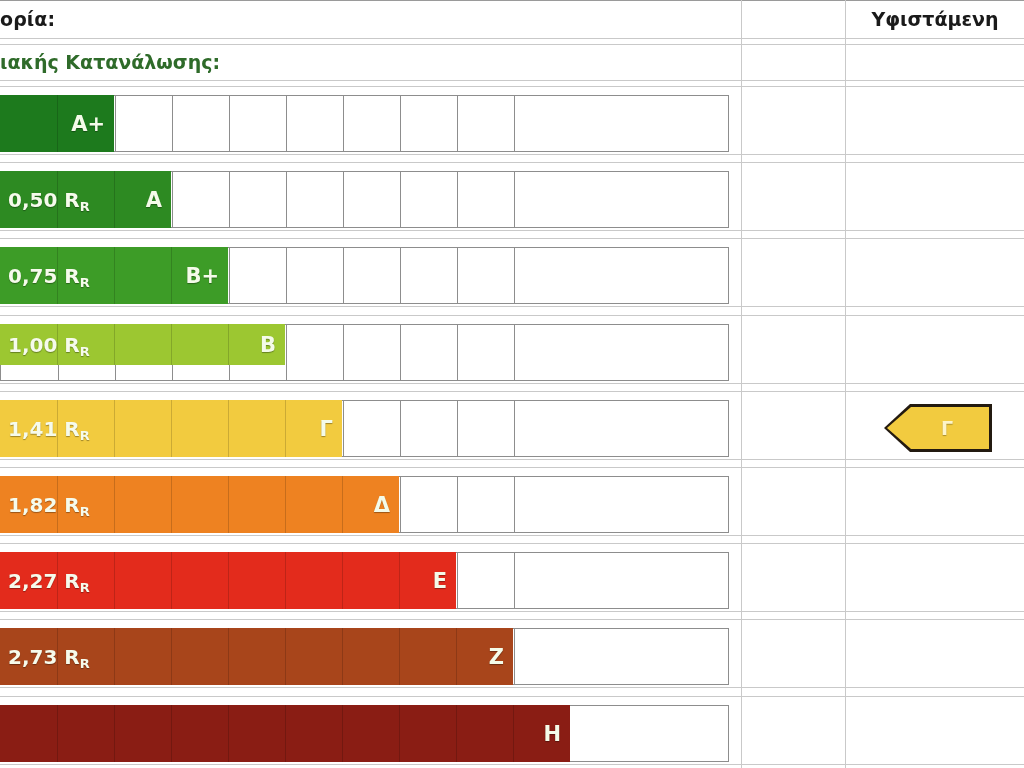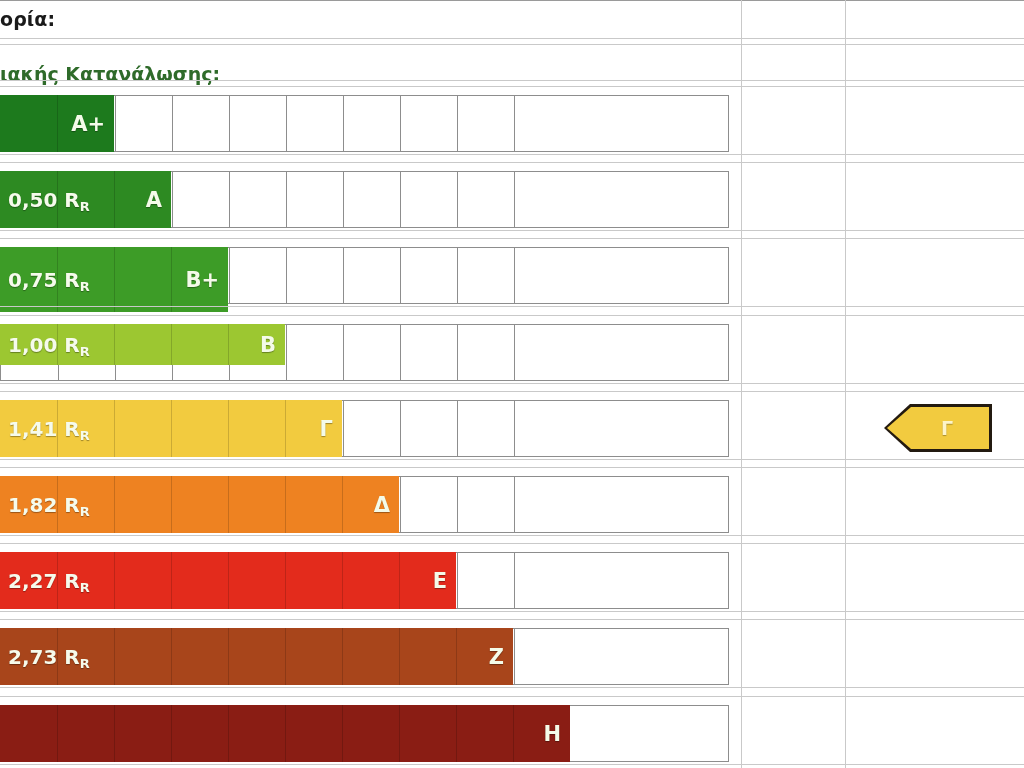--- a/index.html
+++ b/index.html
@@ -58,21 +58,21 @@
     width: 178px;
     text-align: center;
     font-size: 19px;
     font-weight: bold;
     color: #1a1a1a;
     white-space: nowrap;
   }
   .hdr-scale {
     position: absolute;
     left: 0;
-    top: 58px;
+    top: 46px;
     height: 32px;
     line-height: 32px;
     font-size: 19px;
     font-weight: bold;
     color: #2f6b2a;
     white-space: nowrap;
   }
 
   
   .scalebox {
@@ -174,20 +174,21 @@
 </style>
 </head>
 <body>
 
 <div id="page">
 
   <div class="hrule dark" style="top:0px;"></div>
 
   <div class="hdr-cat">ορία:</div>
 
+  <div class="hdr-existing">Υφιστάμενη</div>
 
   <div class="hrule" style="top:38px;"></div>
   <div class="hrule" style="top:44px;"></div>
 
   <div class="hdr-scale">ιακής Κατανάλωσης:</div>
 
   <div class="hrule" style="top:80px;"></div>
 
   <div class="vrule" style="left:741px; top:0px; height:768px;"></div>
   <div class="vrule" style="left:845px; top:0px; height:768px;"></div>
@@ -233,21 +234,21 @@
         <div class="tick" style="left: 57px;"></div>
         <div class="tick" style="left: 114px;"></div>
         <div class="tick" style="left: 171px;"></div>
         <div class="tick" style="left: 228px;"></div>
         <div class="tick" style="left: 285px;"></div>
         <div class="tick" style="left: 342px;"></div>
         <div class="tick" style="left: 399px;"></div>
         <div class="tick" style="left: 456px;"></div>
         <div class="tick" style="left: 513px;"></div>
       </div>
-      <div class="bar" style="top: 247px; height: 65px; width: 228px; background: rgb(61, 156, 39);">
+      <div class="bar" style="top: 247px; height: 57px; width: 228px; background: rgb(61, 156, 39);">
         <div class="seg" style="left: 57px;"></div>
         <div class="seg" style="left: 114px;"></div>
         <div class="seg" style="left: 171px;"></div>
         <div class="bar-value">0,75 R<sub>R</sub></div>
         <div class="bar-letter">B+</div>
       </div>
       <div class="hrule" style="top: 238px;"></div>
       <div class="hrule" style="top: 306px;"></div>
       <div class="scalebox" style="top: 324px; height: 57px;">
         <div class="tick" style="left: 57px;"></div>

